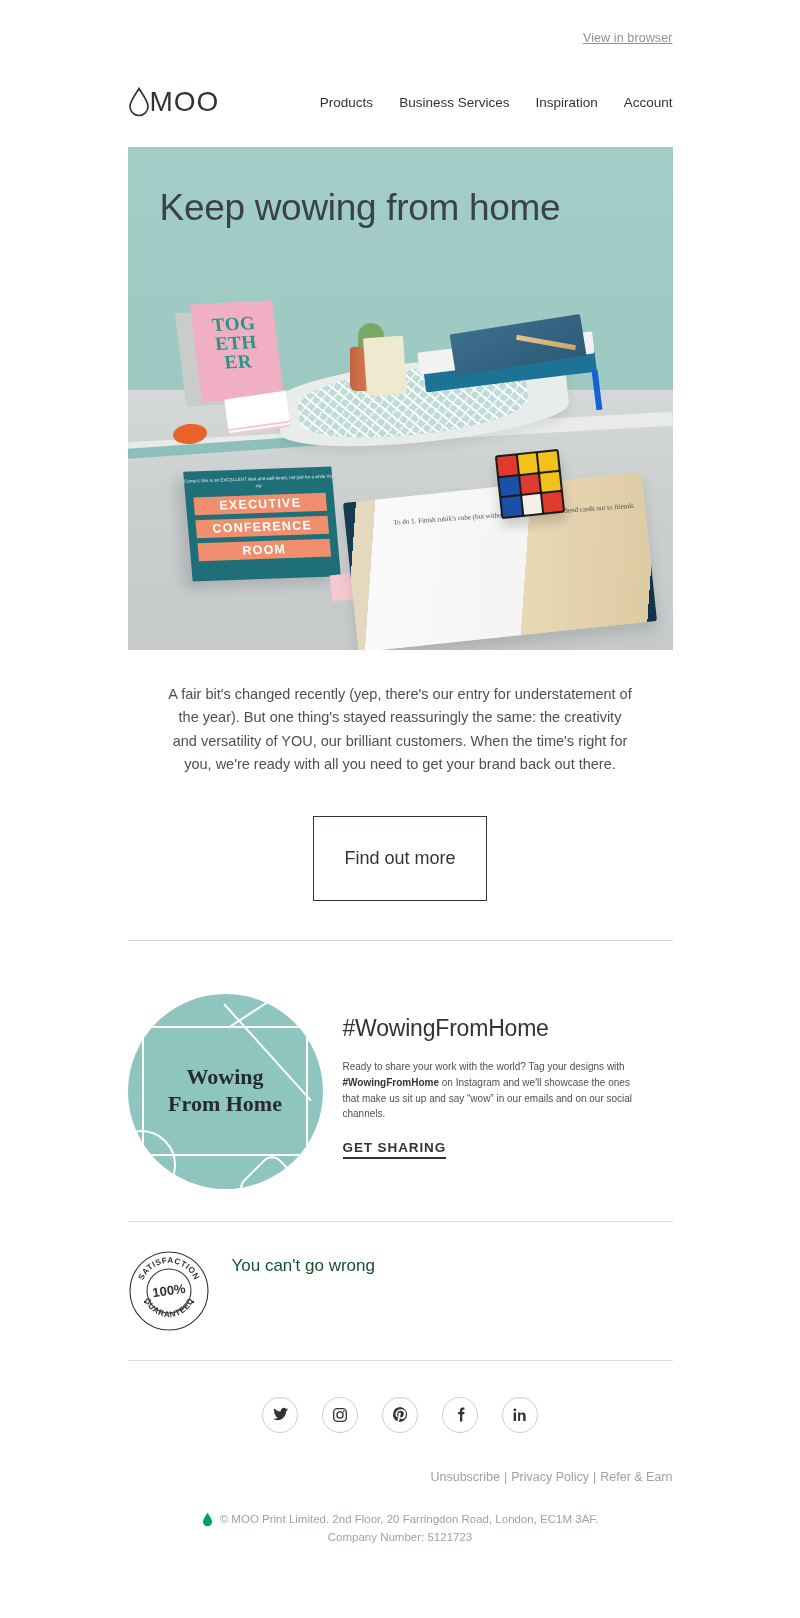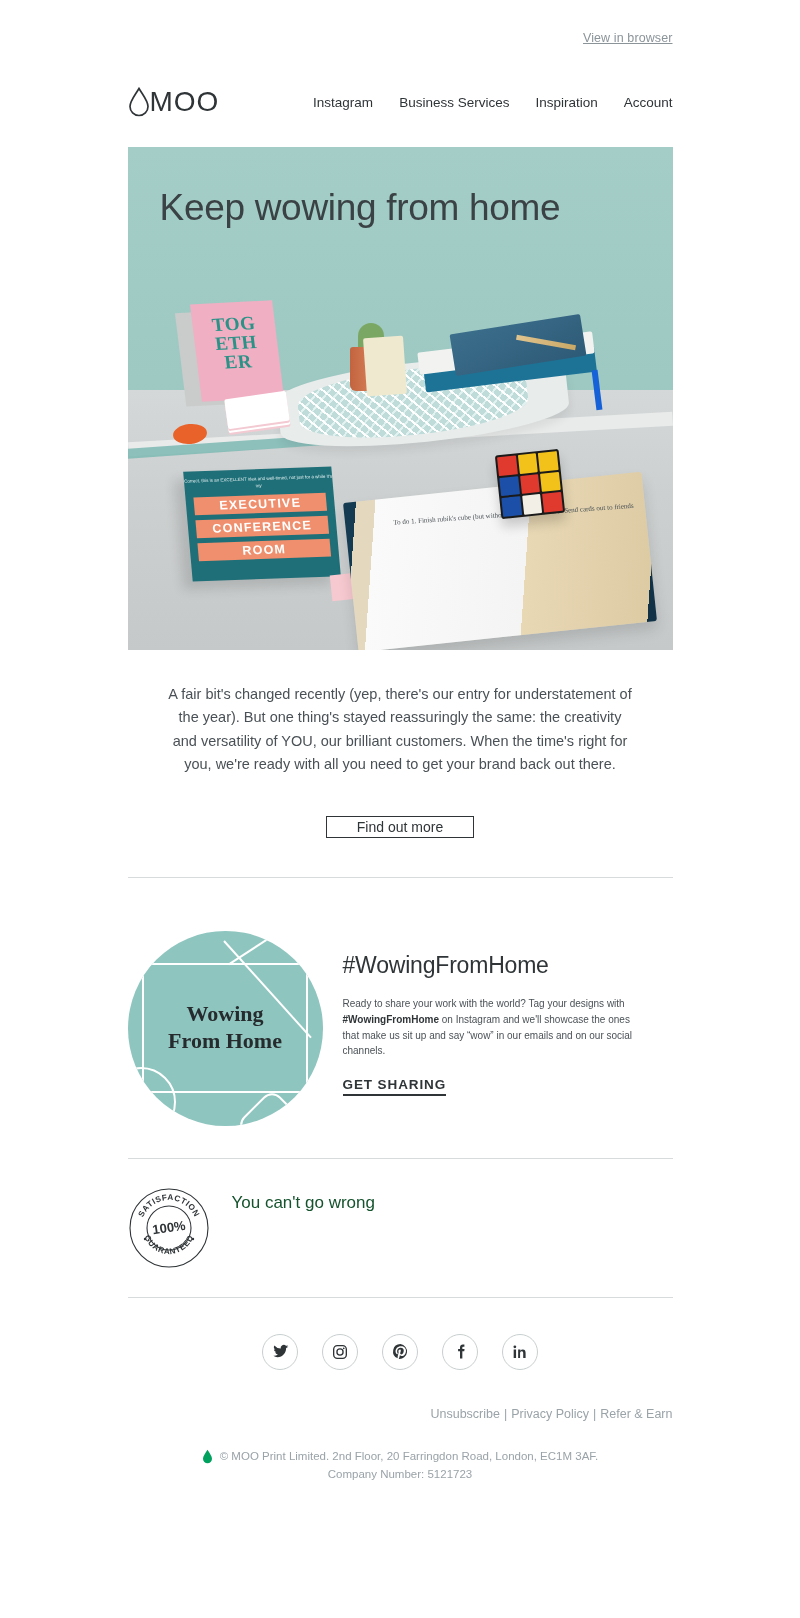--- a/index.html
+++ b/index.html
@@ -167,21 +167,21 @@
   }
 
   
   .intro {
     width: 470px; margin: 33px auto 0; text-align: center;
     font-size: 14.5px; line-height: 1.62; color: #4a5156;
   }
   .cta-wrap { text-align: center; margin-top: 39px; }
   .btn {
     display: inline-block; border: 1.5px solid #2f3437; background: #fff;
-    color: #2f3437; font-size: 14px; padding: 2px 30px; text-decoration: none;
+    color: #2f3437; font-size: 18px; padding: 31px 30px; text-decoration: none;
     min-width: 143px;
   }
 
   
   .rule { width: 545px; height: 1px; background: #d7dbdb; margin: 0 auto; }
 
   
   .hashtag {
     width: 545px; margin: 0 auto; padding-top: 35px;
     display: flex; align-items: flex-start; gap: 20px;
@@ -261,21 +261,21 @@
   <div class="header">
     <div class="logo">
       <span class="drop">
         <svg class="drop" viewBox="0 0 22 30" width="22" height="30">
           <path d="M11 1.5 C6.5 9 2 14 2 19.5 A9 9 0 0 0 20 19.5 C20 14 15.5 9 11 1.5 Z" fill="none" stroke="#2f3437" stroke-width="1.7"></path>
         </svg>
       </span>
       <span class="word">MOO</span>
     </div>
     <div class="nav">
-      <a href="#">Instagram</a>
+      <a href="#">Products</a>
       <a href="#">Business Services</a>
       <a href="#">Inspiration</a>
       <a href="#">Account</a>
     </div>
   </div>
 
   <div class="hero">
     <div class="hero-title">Keep wowing from home</div>
 
     <div class="desk"></div>

